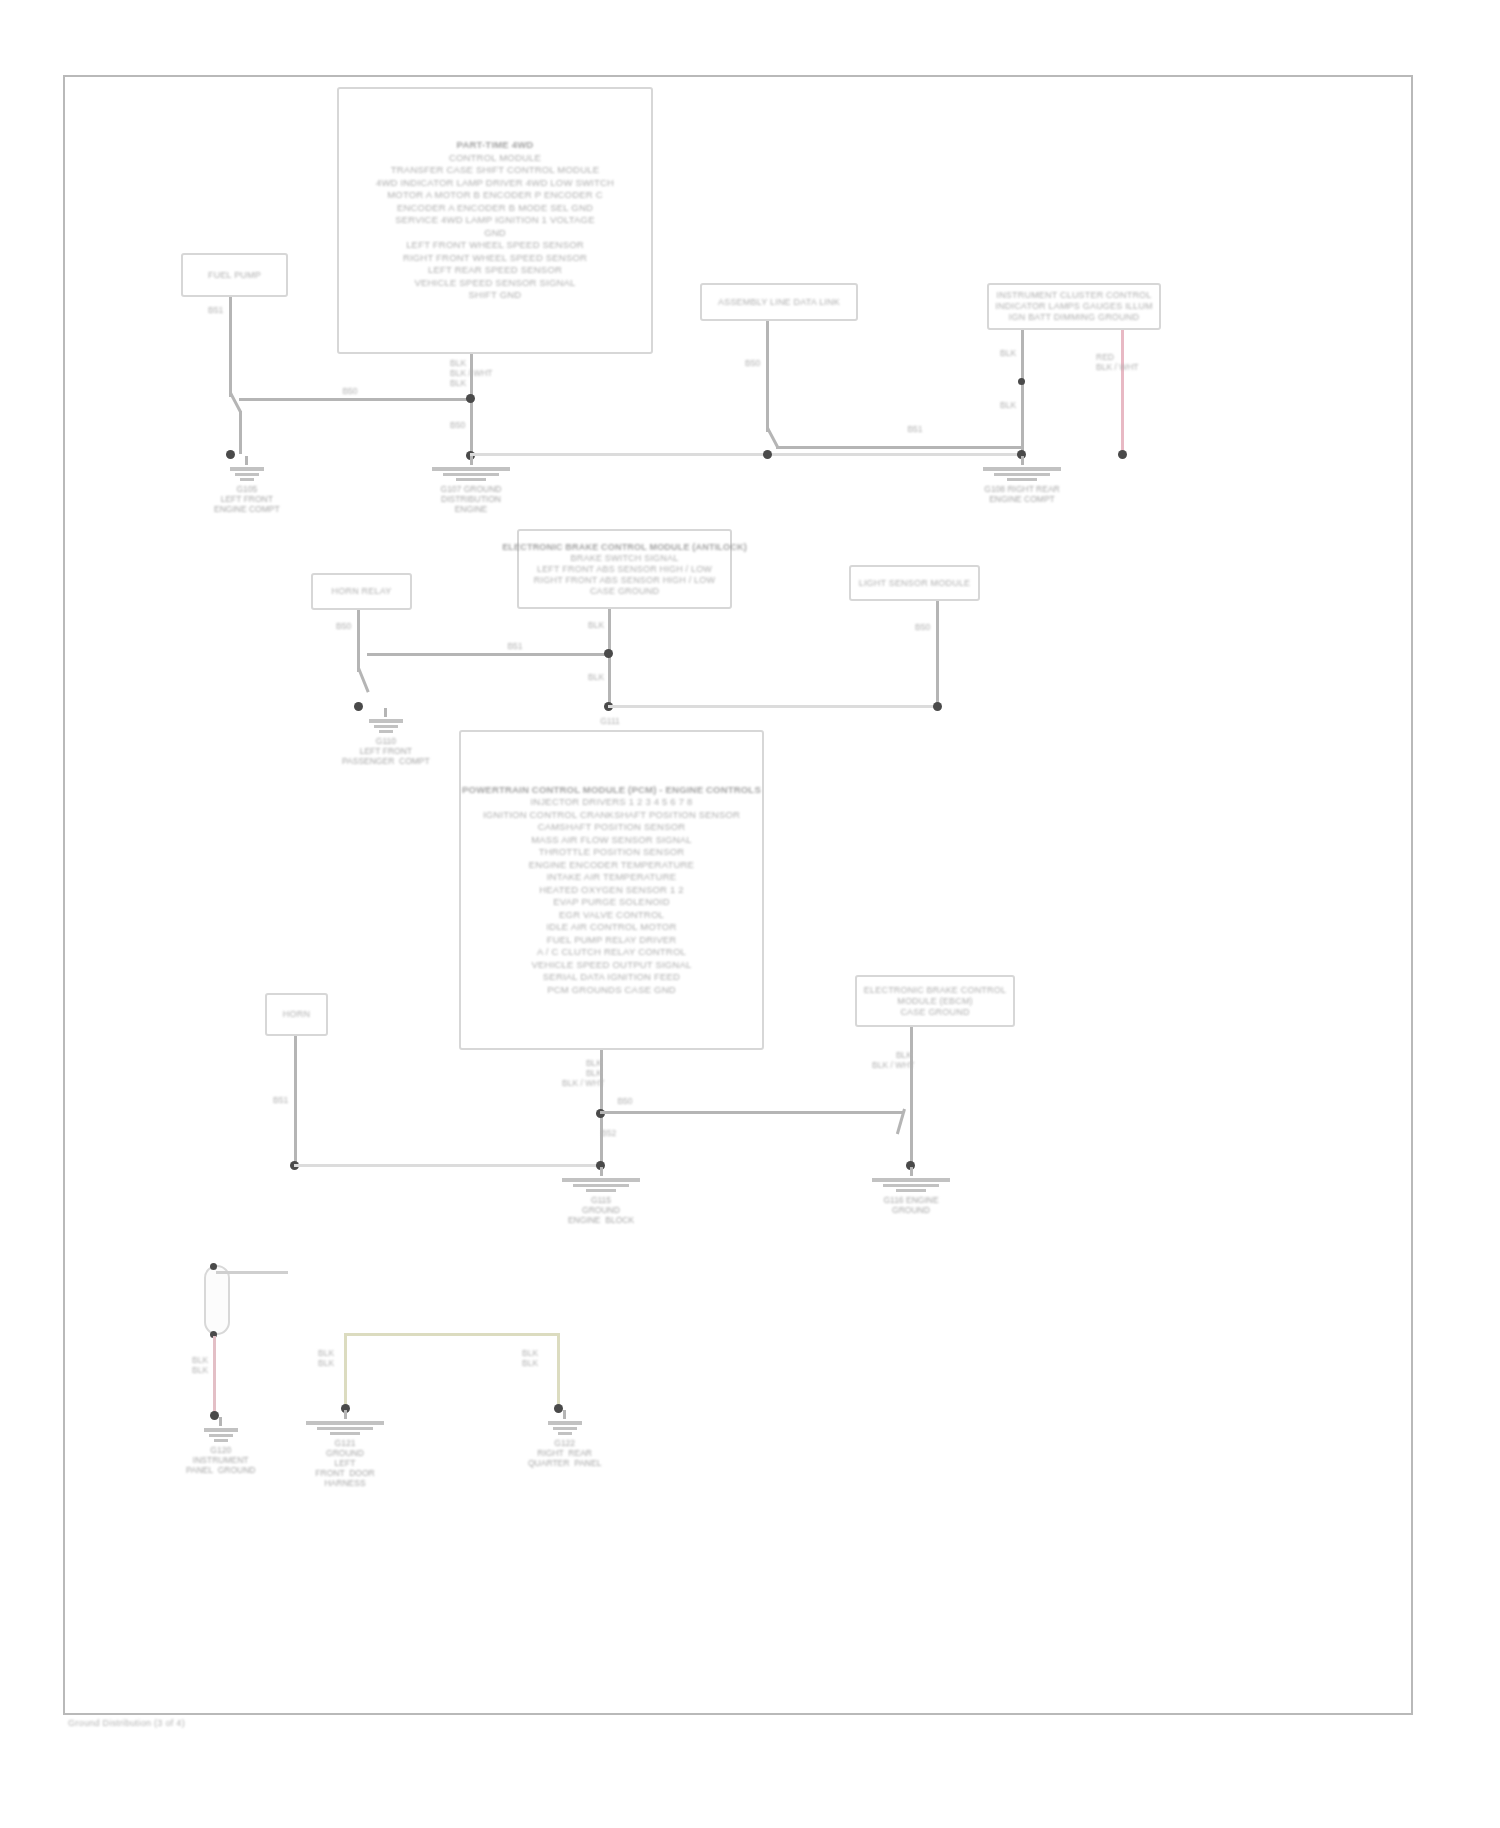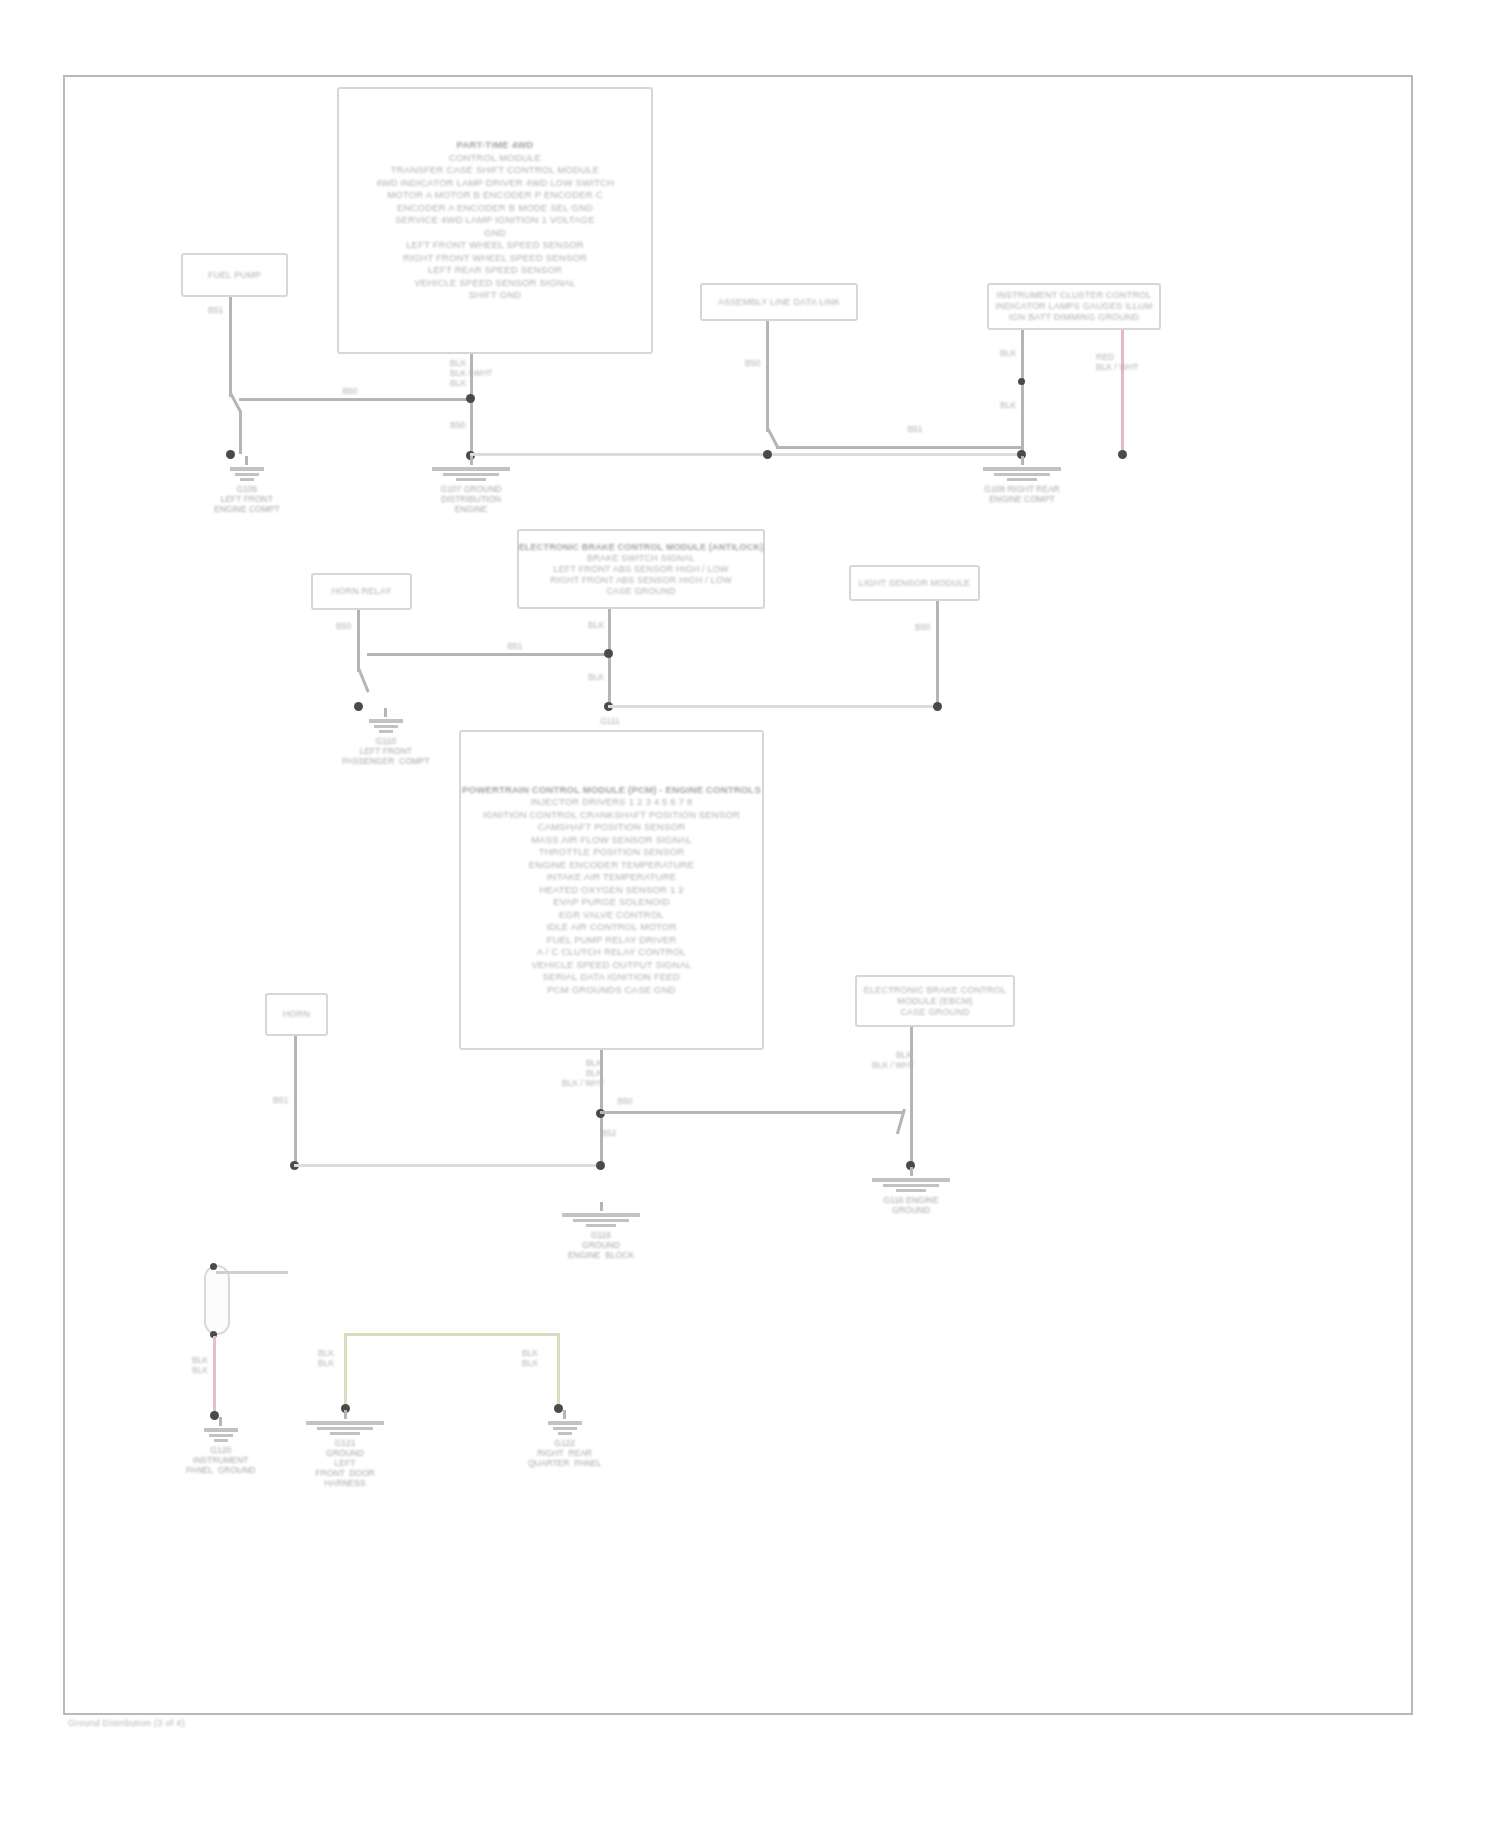--- a/index.html
+++ b/index.html
@@ -234,21 +234,21 @@
 
   <div class="wire-v red" style="left:1121px; top:330px; height:124px;"></div>
   <div class="wlab l" style="left:1096px; top:352px; width:40px; white-space:pre;">RED
 BLK / WHT</div>
   <div class="dot" style="left:1118px; top:450px;"></div>
 
   <div class="box" style="left:311px; top:573px; width:101px; height:37px;">
     <div class="ln">HORN RELAY</div>
   </div>
 
-  <div class="box" style="left:517px; top:529px; width:248px; height:80px;text-align:right;">
+  <div class="box" style="left:517px; top:529px; width:215px; height:80px;text-align:right;">
     <div class="ln b">ELECTRONIC BRAKE  CONTROL  MODULE  (ANTILOCK)</div>
     <div class="ln">BRAKE  SWITCH  SIGNAL</div>
     <div class="ln">LEFT FRONT  ABS  SENSOR  HIGH / LOW</div>
     <div class="ln">RIGHT  FRONT  ABS  SENSOR  HIGH / LOW</div>
     <div class="ln">CASE  GROUND</div>
   </div>
 
   <div class="box" style="left:849px; top:565px; width:131px; height:36px;">
     <div class="ln">LIGHT SENSOR MODULE</div>
   </div>
@@ -316,21 +316,21 @@
   <div class="dot" style="left:290px; top:1161px;"></div>
   <div class="wire-h thin" style="left:294px; top:1164px; width:306px;"></div>
 
   <div class="wire-v" style="left:600px; top:1050px; height:117px;"></div>
   <div class="wlab l" style="left:562px; top:1058px; width:40px; white-space:pre; text-align:right;">BLK
 BLK
 BLK / WHT</div>
   <div class="dot" style="left:596px; top:1109px;"></div>
   <div class="wlab l" style="left:575px; top:1128px; width:34px;margin-left:26px;">B52</div>
   <div class="dot" style="left:596px; top:1161px;"></div>
-  <div class="gnd wide" style="left:562px; top:1202px;">
+  <div class="gnd wide" style="left:562px; top:1167px;">
     <div class="stem"></div>
       <div class="bar b1"></div>
       <div class="bar b2"></div>
       <div class="bar b3"></div>
     <div class="cap" style="white-space:pre;">G115
 GROUND
 ENGINE  BLOCK</div>
   </div>
 
   <div class="wire-h" style="left:600px; top:1111px; width:303px;"></div>

